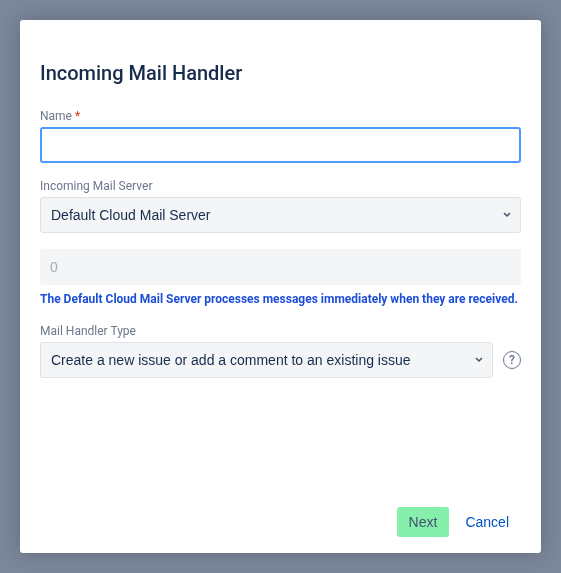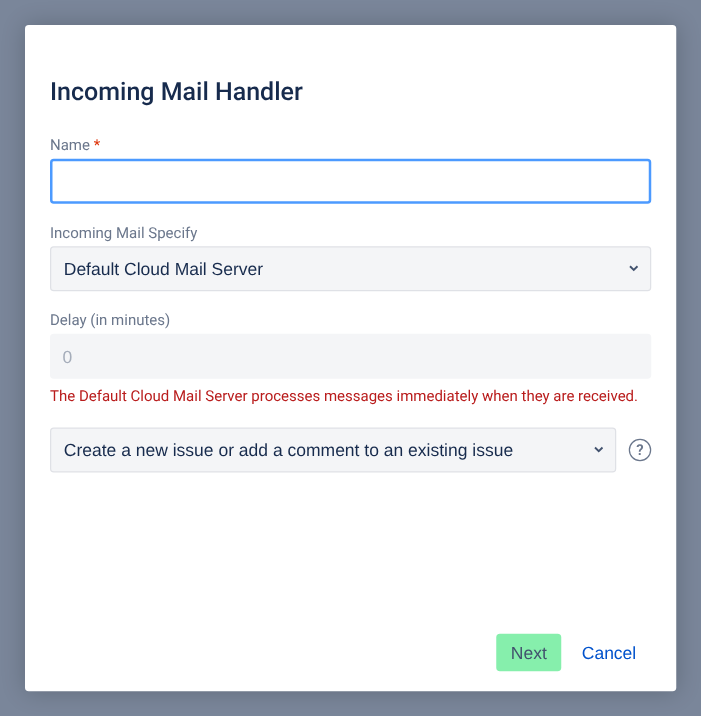--- a/index.html
+++ b/index.html
@@ -94,23 +94,24 @@
       font-size: 14px;
       background: #F4F5F7;
       outline: none;
       color: #A5ADBA;
     }
     .disabled-input::placeholder {
       color: #A5ADBA;
     }
     .helper-text {
       font-size: 12px;
-      color: #b91c1c;
+      color: #1d4ed8;
       margin-top: 6px;
       line-height: 1.4;
+      font-weight: bold;
     }
     .handler-row {
       display: flex;
       align-items: center;
       gap: 10px;
     }
     .handler-row .select-wrap {
       flex: 1;
       justify-content: flex-end;
     }
@@ -161,40 +162,40 @@
 
   <div class="field">
     <label class="field-label">
       <span>Name</span>
       <span class="required-asterisk">*</span>
     </label>
     <input type="text" class="text-input" value="" style="">
   </div>
 
   <div class="field">
-    <label class="field-label">Incoming Mail Specify</label>
+    <label class="field-label">Incoming Mail Server</label>
     <div class="select-wrap">
       <select class="select">
         <option>Default Cloud Mail Server</option>
       </select>
       <span class="select-chevron">
         <svg width="12" height="12" viewBox="0 0 24 24" fill="none" stroke="currentColor" stroke-width="3">
             <polyline points="6 9 12 15 18 9"></polyline>
           </svg>
       </span>
     </div>
   </div>
 
   <div class="field">
-    <label class="field-label">Delay (in minutes)</label>
     <input type="text" class="disabled-input" disabled="" placeholder="0" style="">
     <div class="helper-text">The Default Cloud Mail Server processes messages immediately when they are received.</div>
   </div>
 
   <div class="field">
+    <label class="field-label">Mail Handler Type</label>
     <div class="handler-row">
       <div class="select-wrap">
         <select class="select">
           <option>Create a new issue or add a comment to an existing issue</option>
         </select>
         <span class="select-chevron">
           <svg width="12" height="12" viewBox="0 0 24 24" fill="none" stroke="currentColor" stroke-width="3">
               <polyline points="6 9 12 15 18 9"></polyline>
             </svg>
         </span>

